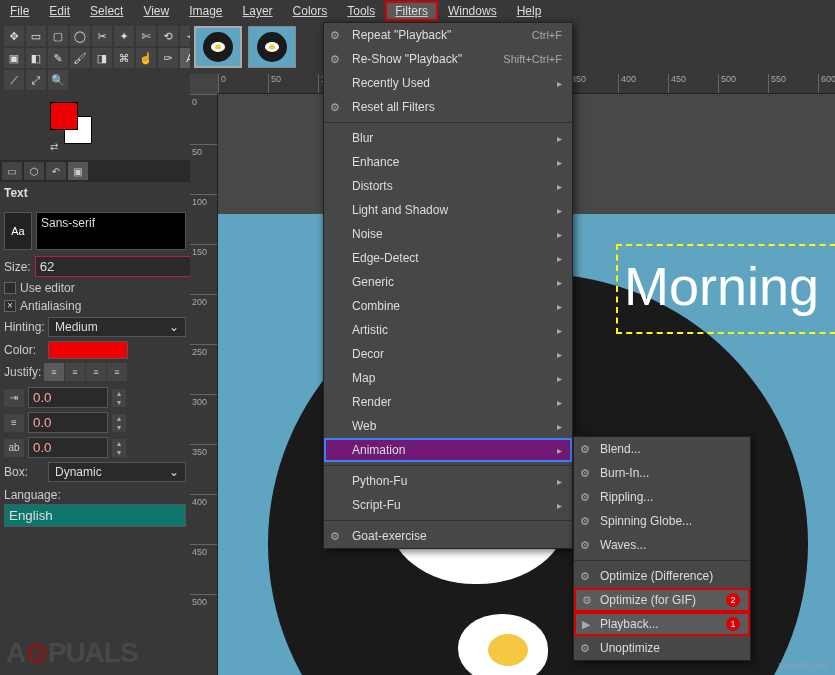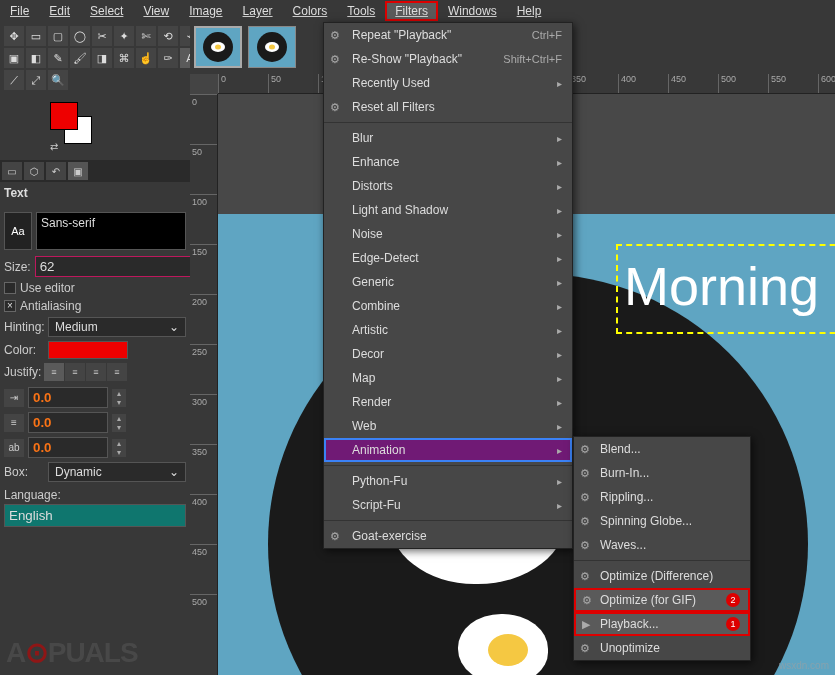--- a/index.html
+++ b/index.html
@@ -45,21 +45,21 @@
 .select-box { background: #2a2a2a; border: 1px solid #555; padding: 2px 6px; color: #ddd; display: flex; justify-content: space-between; align-items: center; flex: 1; }
 .color-btn { width: 80px; height: 18px; background: #e00; border: 1px solid #555; }
 
 .justify-row { display: flex; align-items: center; margin-bottom: 6px; }
 .justify-btns { display: flex; gap: 1px; }
 .jbtn { width: 20px; height: 18px; background: #444; display: flex; align-items: center; justify-content: center; font-size: 9px; }
 .jbtn.active { background: #5a5a5a; }
 
 .num-row { display: flex; align-items: center; gap: 4px; margin-bottom: 4px; }
 .num-icon { width: 20px; height: 18px; background: #444; display: flex; align-items: center; justify-content: center; font-size: 10px; }
-.num-input { background: #2a2a2a; border: 1px solid #555; color: #f97316; padding: 2px 4px; width: 80px; font-weight: bold; }
+.num-input { background: #2a2a2a; border: 1px solid #555; color: #fca5a5; padding: 2px 4px; width: 80px; }
 
 .lang-input { background: #0f766e; border: 1px solid #555; padding: 3px 4px; width: 100%; color: #ddd; margin-top: 2px; }
 
 
 .canvas-area { position: absolute; left: 190px; top: 22px; right: 0; bottom: 0; background: #444; }
 .thumbnails { display: flex; gap: 6px; padding: 4px; background: #383838; height: 52px; }
 .thumb { width: 48px; height: 42px; background: #5fa5c2; border: 1px solid #888; display: flex; align-items: center; justify-content: center; position: relative; }
 .thumb.active { border: 2px solid #aaa; }
 .thumb-pan { width: 30px; height: 30px; background: #1a1a1a; border-radius: 50%; position: relative; }
 .thumb-egg { position: absolute; width: 14px; height: 10px; background: #fff; border-radius: 50%; top: 50%; left: 50%; transform: translate(-50%, -50%); }

